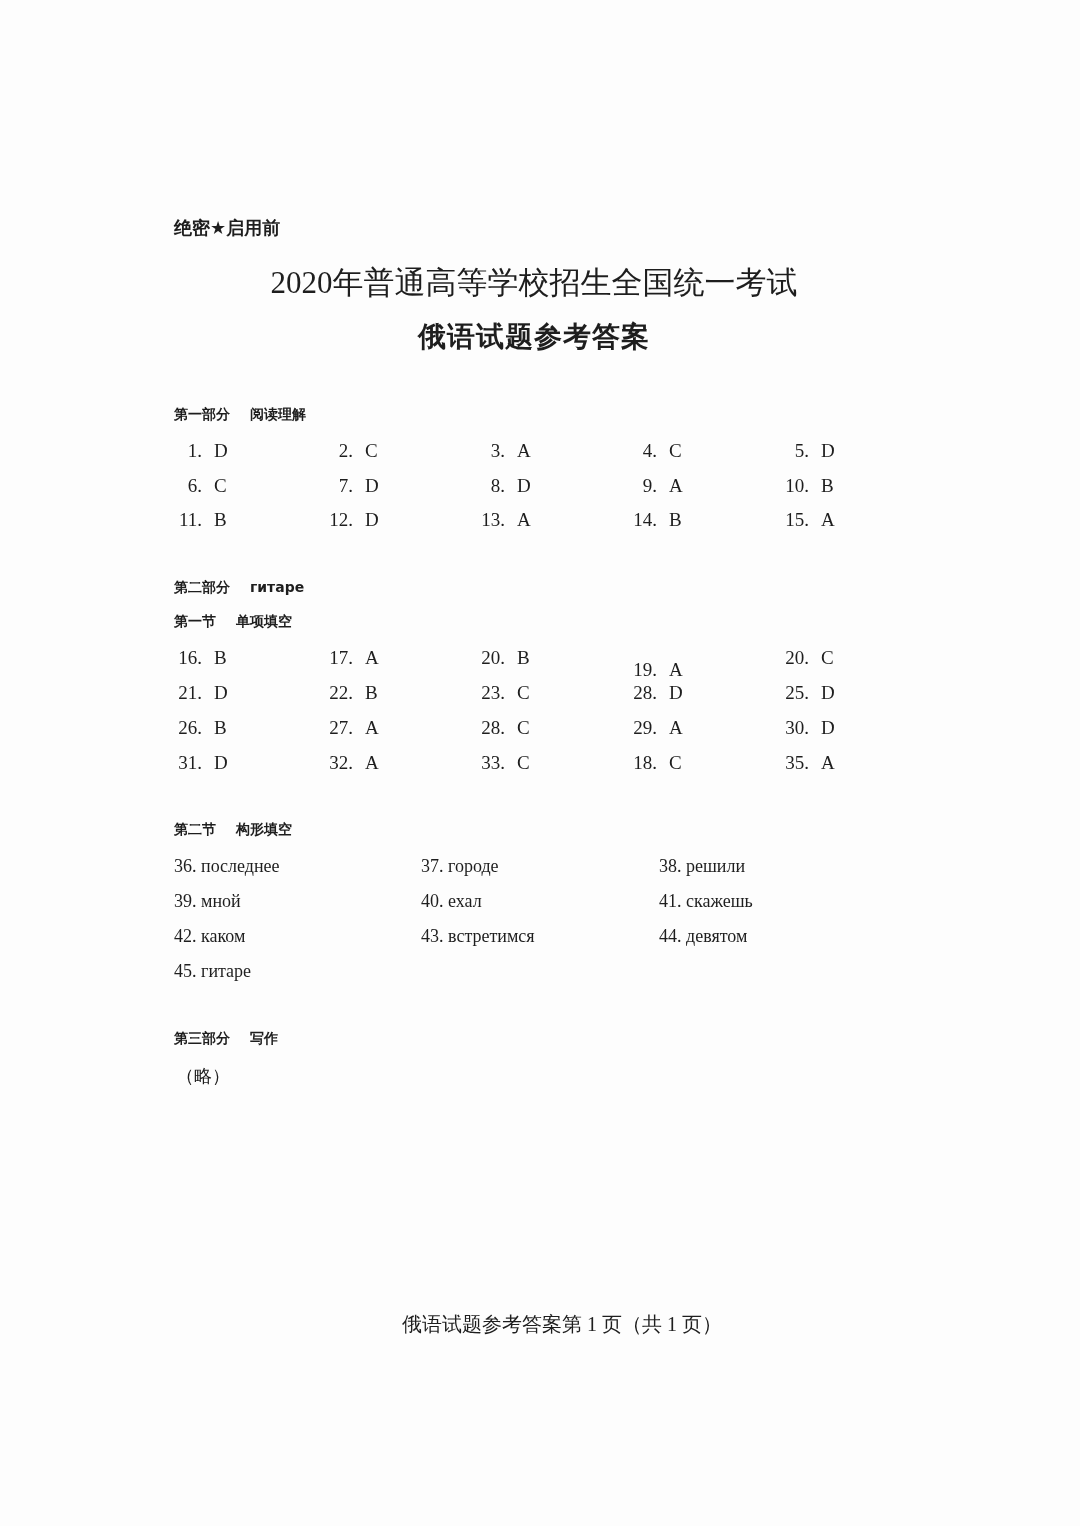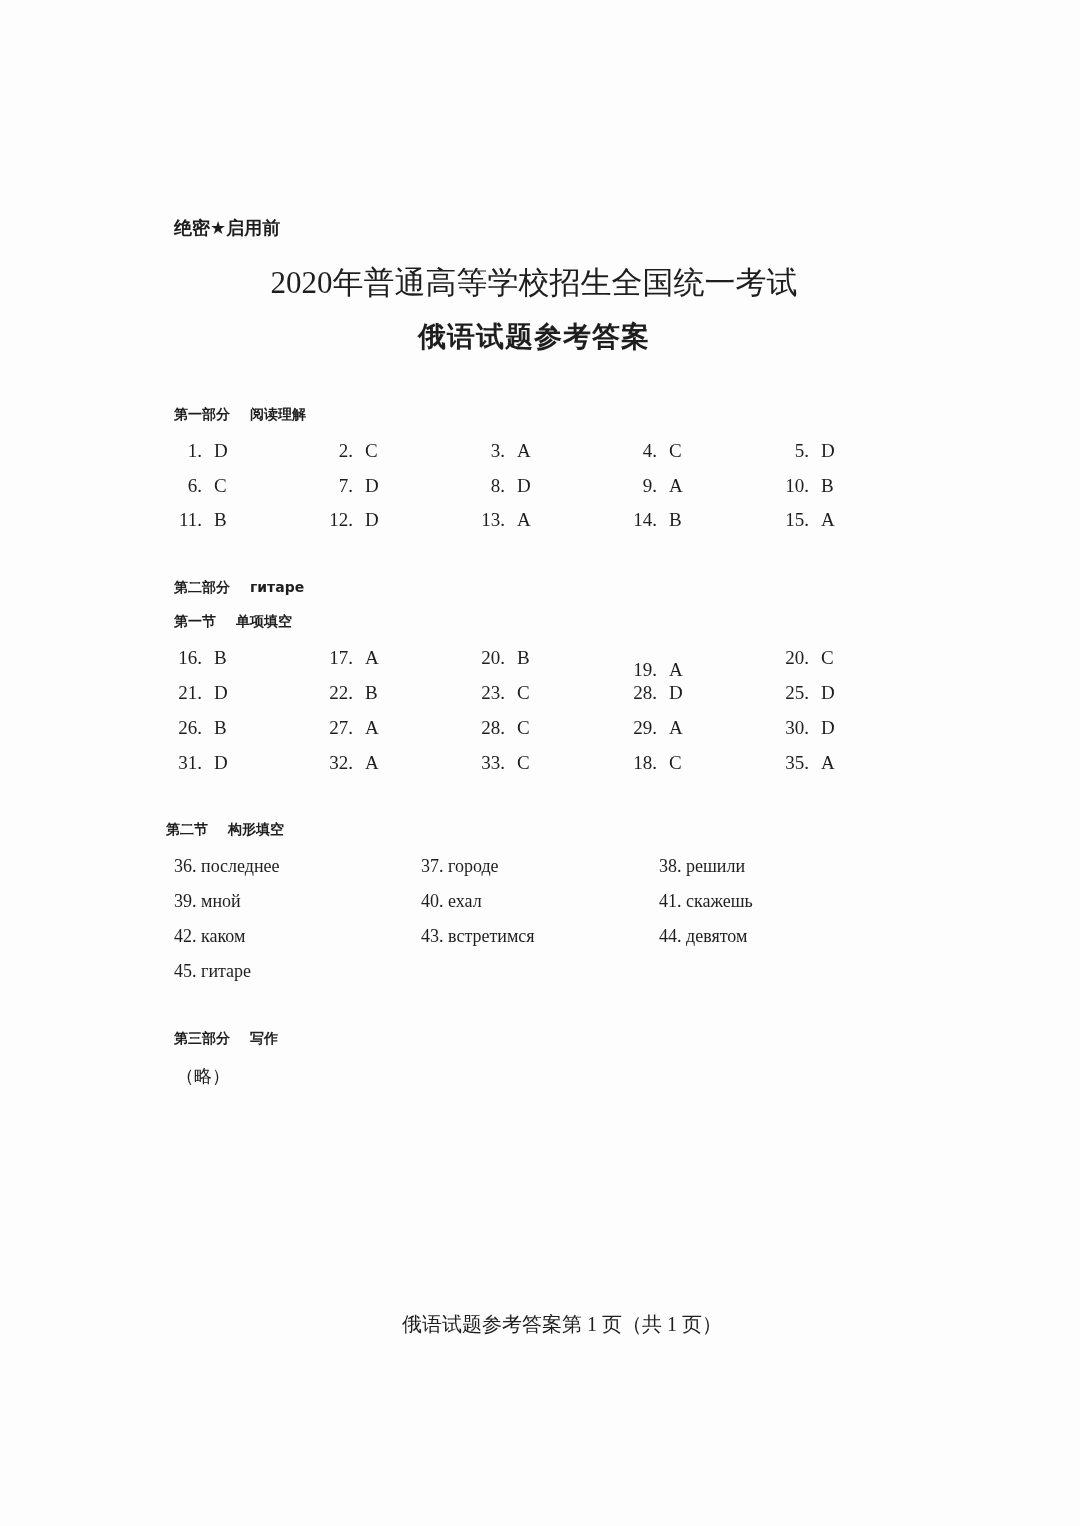--- a/index.html
+++ b/index.html
@@ -70,21 +70,21 @@
     <div class="abs ans" style="left: 471px; top: 717px;"><span class="num">28.</span><span class="letter">C</span></div>
     <div class="abs ans" style="left: 623px; top: 717px;"><span class="num">29.</span><span class="letter">A</span></div>
     <div class="abs ans" style="left: 775px; top: 717px;"><span class="num">30.</span><span class="letter">D</span></div>
     <div class="abs ans" style="left: 168px; top: 752px;"><span class="num">31.</span><span class="letter">D</span></div>
     <div class="abs ans" style="left: 319px; top: 752px;"><span class="num">32.</span><span class="letter">A</span></div>
     <div class="abs ans" style="left: 471px; top: 752px;"><span class="num">33.</span><span class="letter">C</span></div>
     <div class="abs ans" style="left: 623px; top: 752px;"><span class="num">18.</span><span class="letter">C</span></div>
     <div class="abs ans" style="left: 775px; top: 752px;"><span class="num">35.</span><span class="letter">A</span></div>
   </div>
 
-<div class="abs heading" style="left:166px; top:821px;">
+<div class="abs heading" style="left:174px; top:821px;">
   <span>第二节</span><span class="gap"></span><span>构形填空</span>
 </div>
 <div id="p2s2">
     <div class="abs fill" style="left: 174px; top: 856px;">36. последнее</div>
     <div class="abs fill" style="left: 421px; top: 856px;">37. городе</div>
     <div class="abs fill" style="left: 659px; top: 856px;">38. решили</div>
     <div class="abs fill" style="left: 174px; top: 891px;">39. мной</div>
     <div class="abs fill" style="left: 421px; top: 891px;">40. ехал</div>
     <div class="abs fill" style="left: 659px; top: 891px;">41. скажешь</div>
     <div class="abs fill" style="left: 174px; top: 926px;">42. каком</div>

